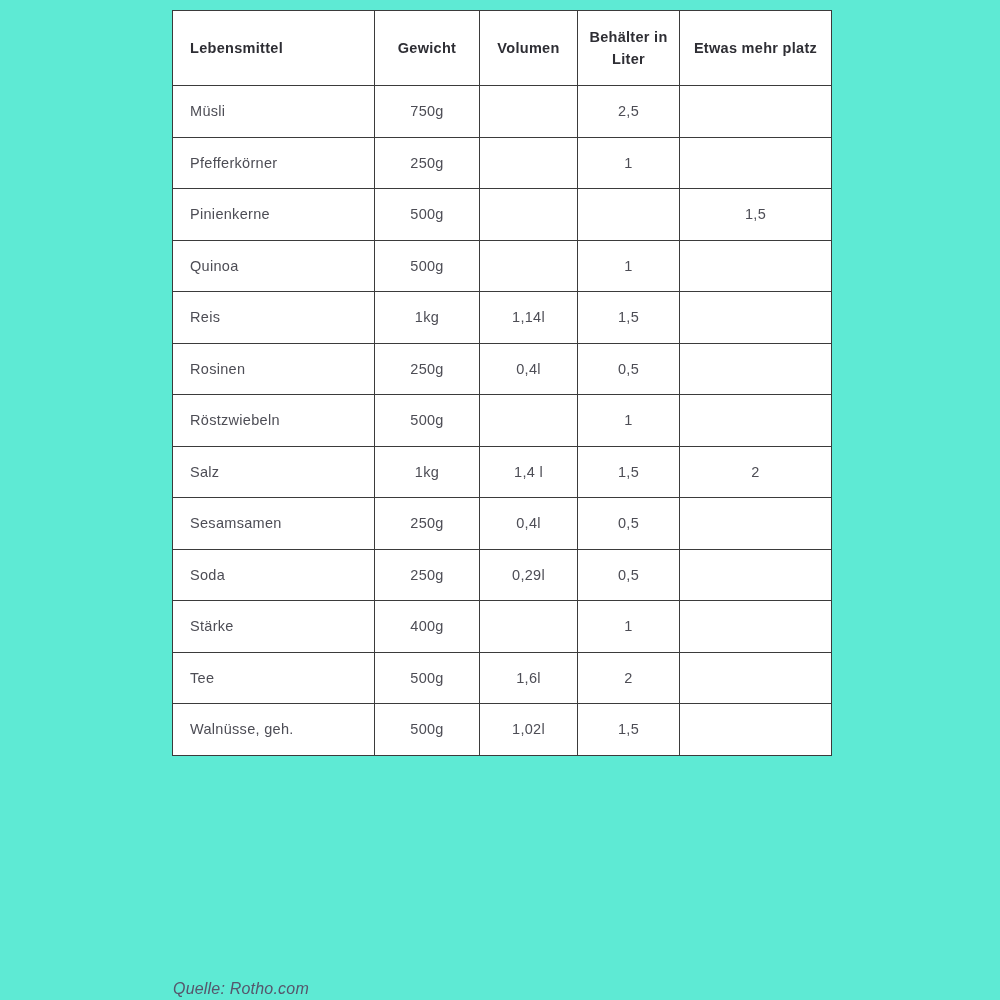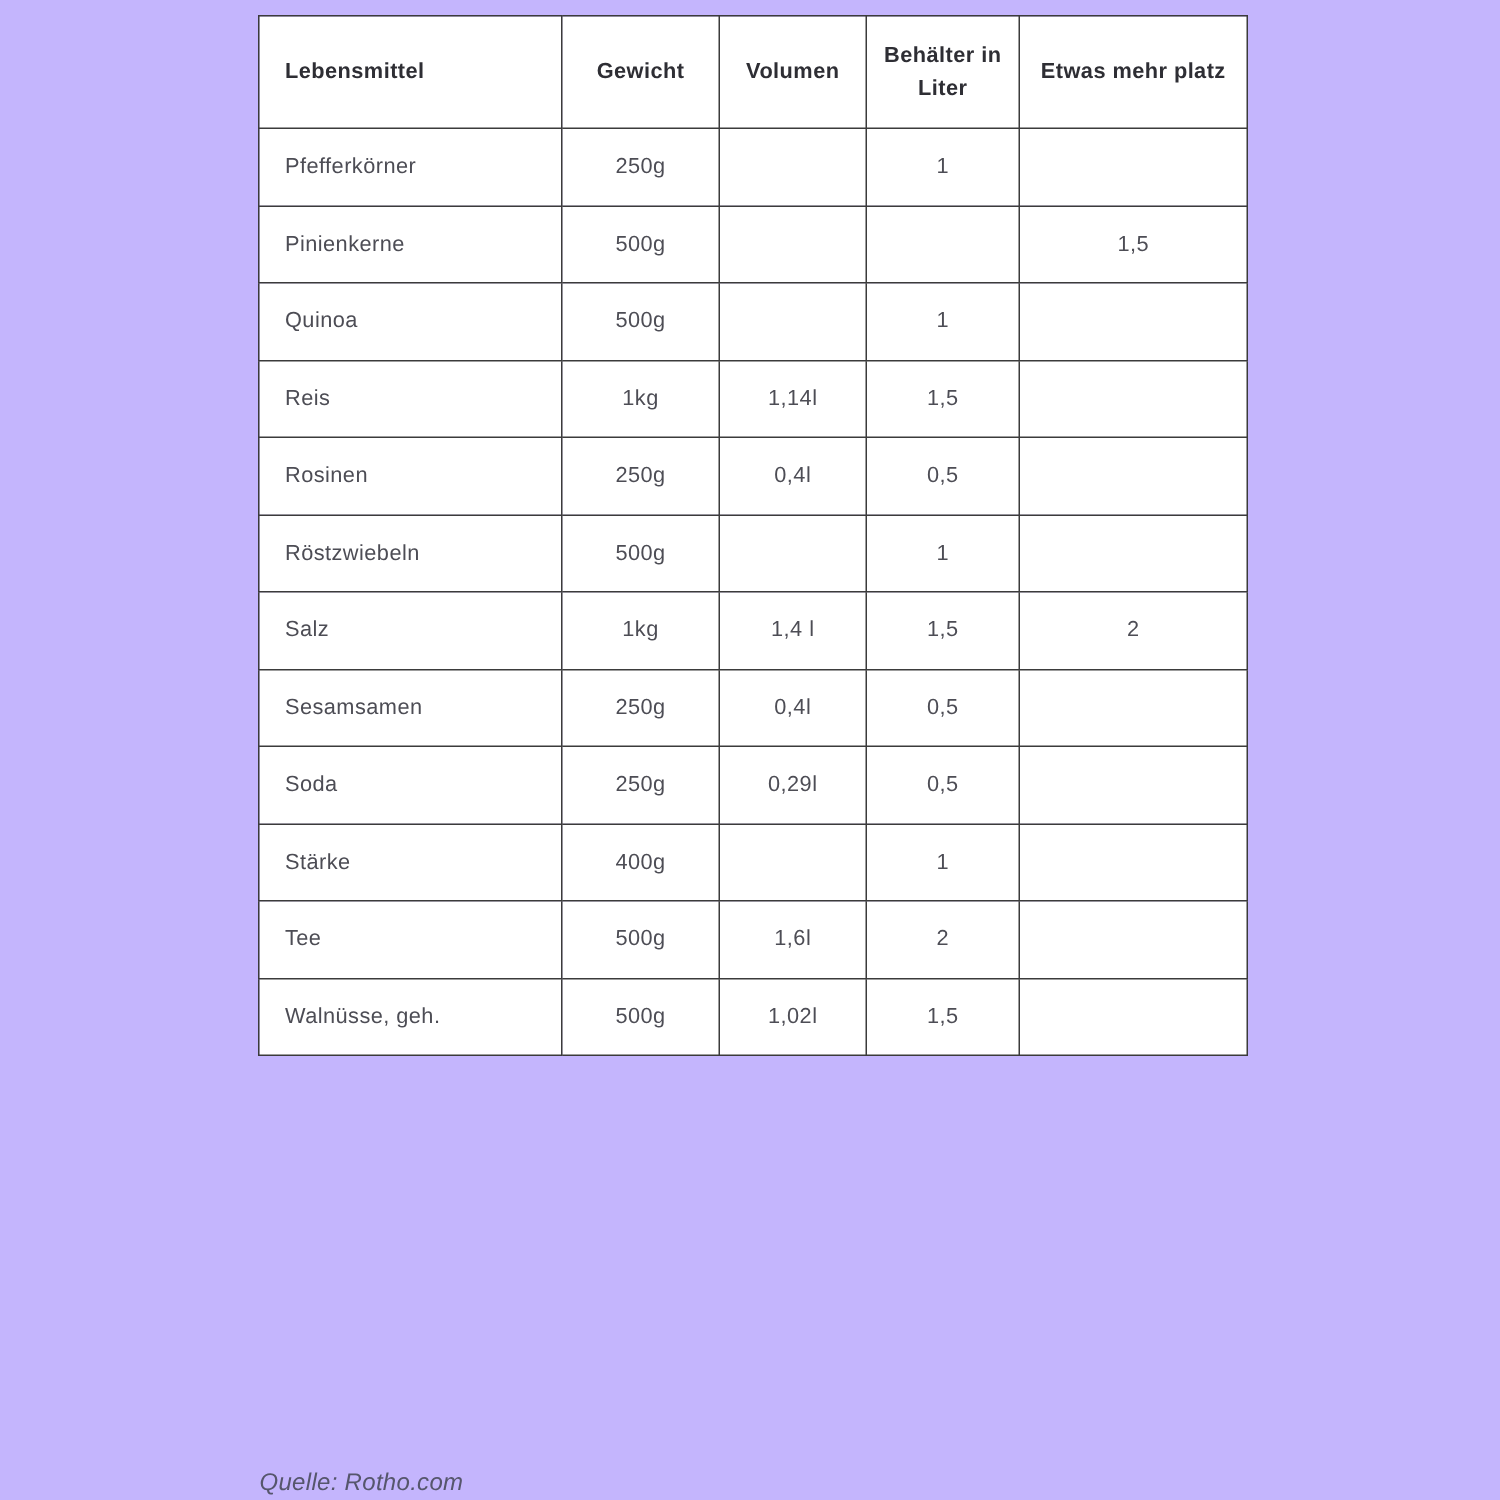--- a/index.html
+++ b/index.html
@@ -5,21 +5,21 @@
   html, body {
     margin: 0;
     padding: 0;
     background: #ffffff;
     font-family: "Liberation Sans", sans-serif;
   }
   .page {
     position: relative;
     width: 1000px;
     height: 1000px;
-    background: #c4b5fd;
+    background: #5eead4;
     overflow: hidden;
   }
   table.food-table {
     position: absolute;
     left: 172px;
     top: 10px;
     width: 659px;
     border-collapse: collapse;
     table-layout: fixed;
   }
@@ -80,20 +80,27 @@
     <thead>
       <tr id="header-row">
           <th>Lebensmittel</th>
           <th>Gewicht</th>
           <th>Volumen</th>
           <th>Behälter in Liter</th>
           <th>Etwas mehr platz</th>
         </tr>
     </thead>
     <tbody id="table-body">
+        <tr>
+          <td>Müsli</td>
+          <td>750g</td>
+          <td></td>
+          <td>2,5</td>
+          <td></td>
+        </tr>
         <tr>
           <td>Pfefferkörner</td>
           <td>250g</td>
           <td></td>
           <td>1</td>
           <td></td>
         </tr>
         <tr>
           <td>Pinienkerne</td>
           <td>500g</td>

